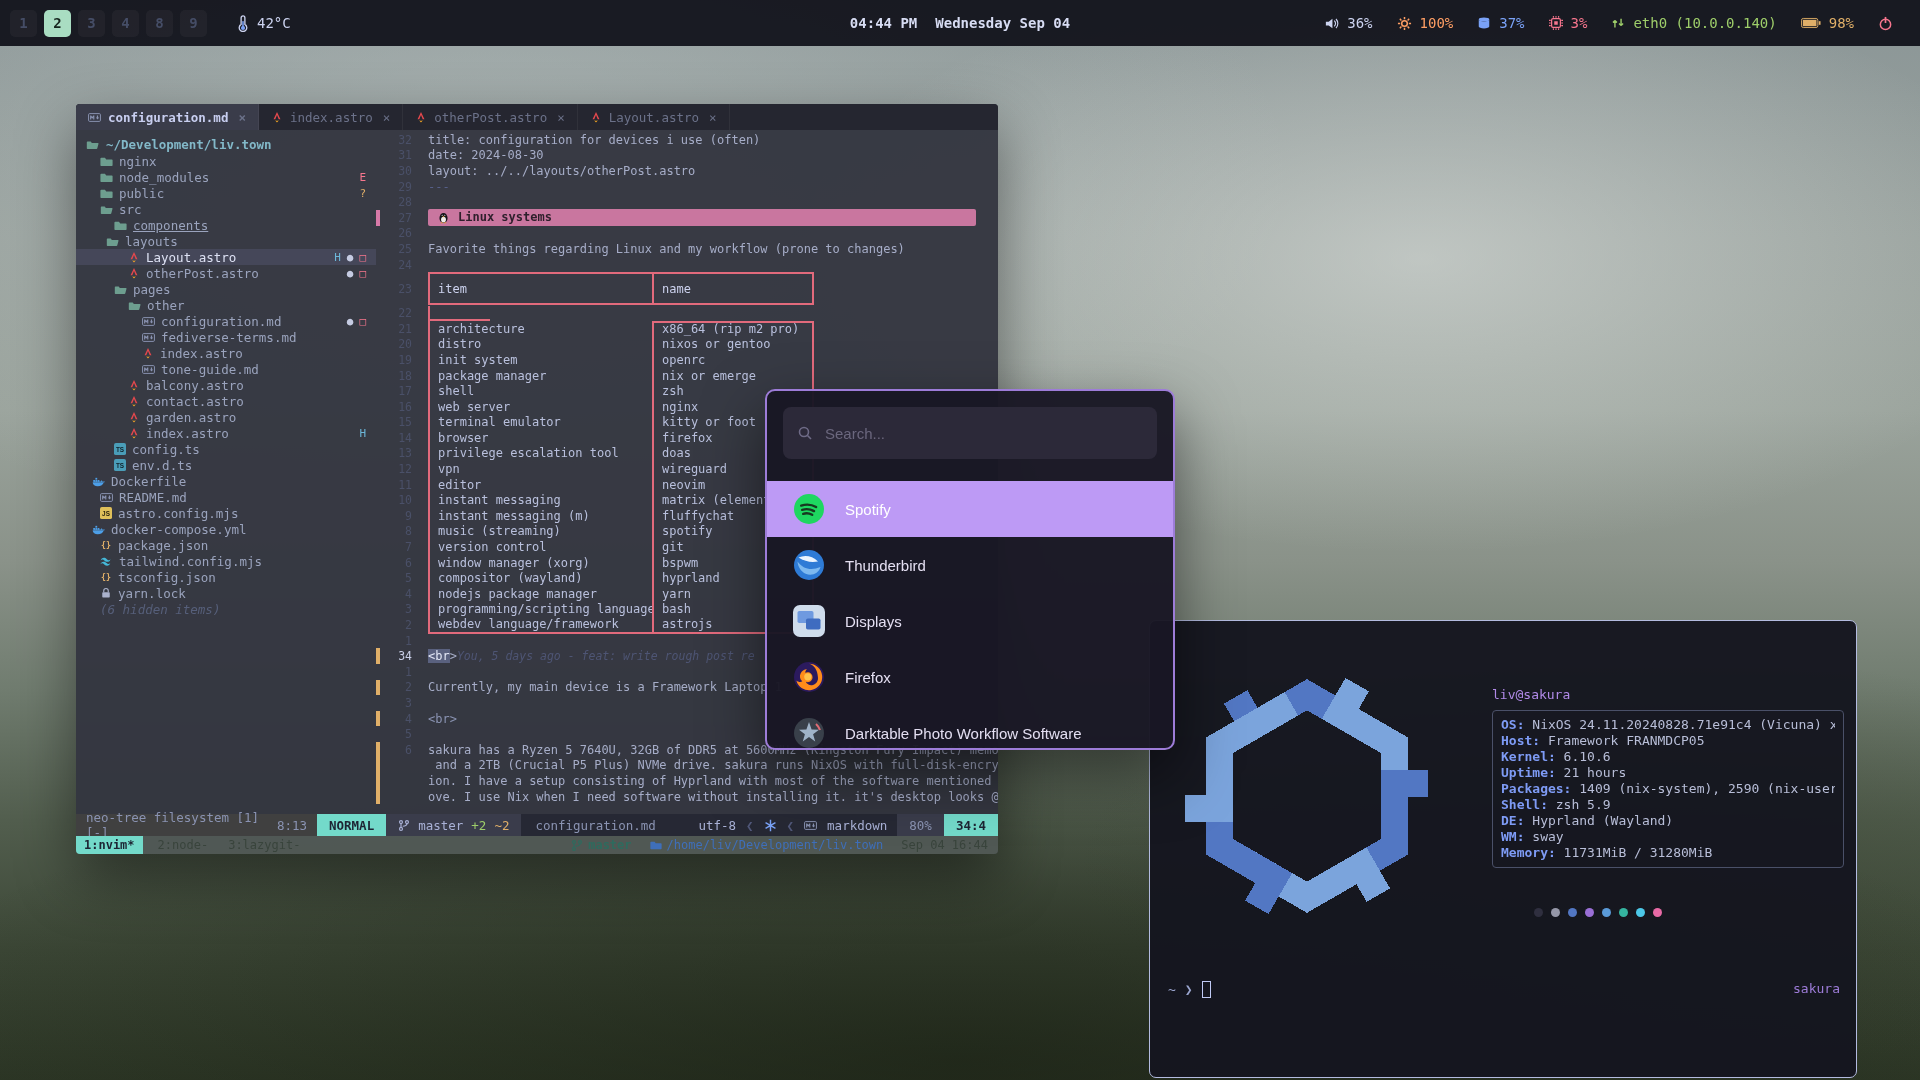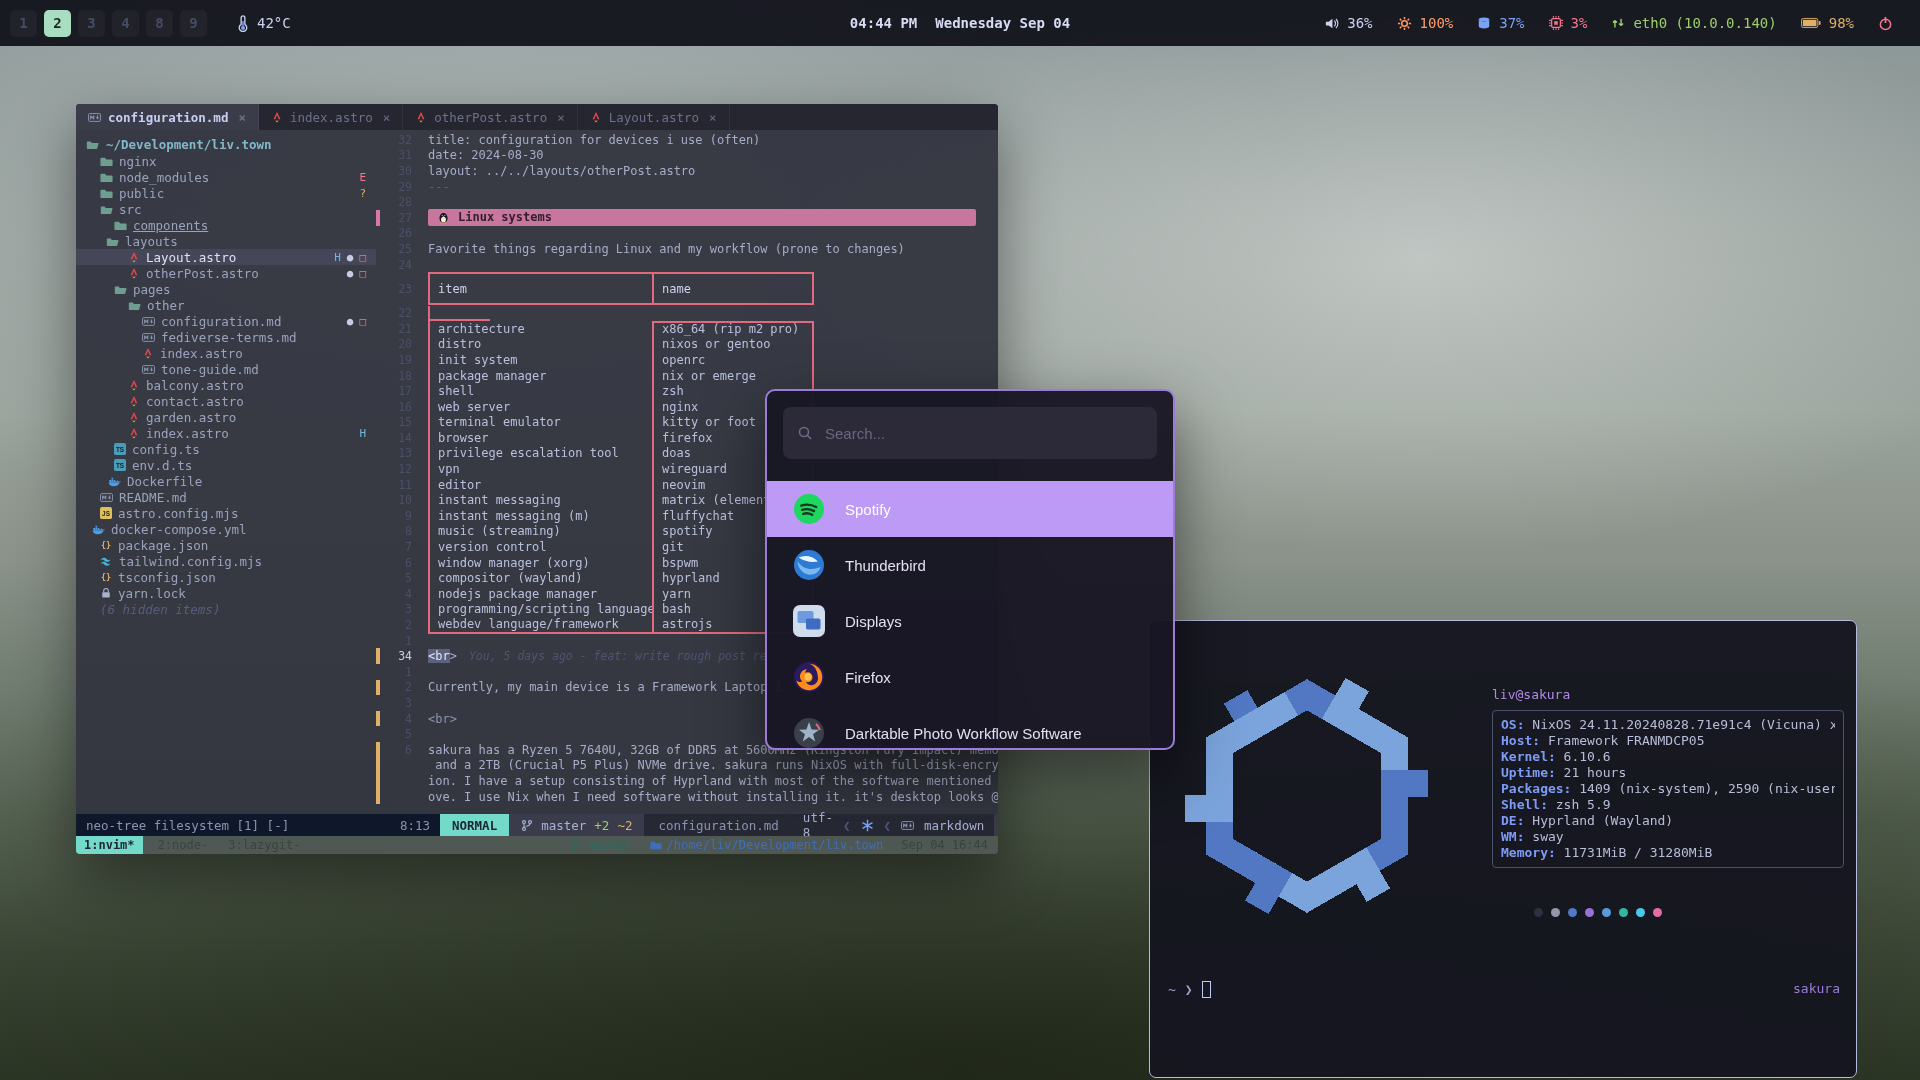--- a/index.html
+++ b/index.html
@@ -59,34 +59,34 @@
   .gmark{width:4px;align-self:stretch;margin-right:6px;flex:none}
   .gmark.yellow{background:var(--yellow)} .gmark.pink{background:#d779a8}
   .lnum{width:26px;text-align:right;color:#4a5068;margin-right:16px;font-size:11.5px;flex:none}
   .lnum.cur{color:#c9cfe8}
   .eline.delim{color:#565f89}
   .eline.tag .lcontent{color:#8a93b2}
   .lcontent{overflow:hidden}
   .hpill{background:#c9769f;color:#2e1f2b;font-weight:bold;height:17px;display:inline-flex;
     align-items:center;gap:8px;padding:0 9px;width:548px;border-radius:2px;overflow:hidden}
   .vsel{background:#5a617f;color:#e2e6f5}
-  .blame{color:#4e5574;font-style:italic;margin-left:12px;font-size:11.5px}
+  .blame{color:#4e5574;font-style:italic;font-size:11.5px}
 
   .thead{display:flex;align-items:center;width:386px;height:33px;border:2px solid var(--tborder);color:#ccd2ee;flex:none}
   .thead .tc1,.tbrow .tc1{width:224px;align-self:stretch;display:flex;align-items:center;
     border-right:2px solid var(--tborder);padding:0 8px;flex:none;overflow:hidden}
   .thead .tc2,.tbrow .tc2{flex:1;align-self:stretch;display:flex;align-items:center;padding:0 8px;white-space:pre;overflow:visible}
   .tsep{width:62px;height:15px;border-left:2px solid var(--tborder);border-bottom:2px solid var(--tborder)}
   .tbrow{display:flex;align-items:center;width:386px;height:15.6px;
     border-left:2px solid var(--tborder);border-right:2px solid var(--tborder);color:#b9c0dd;flex:none}
   .tbrow.first .tc2{box-shadow:inset 0 2px 0 var(--tborder)}
   .tbrow.last{border-bottom:2px solid var(--tborder);height:18px}
 
   .statusline{height:22px;display:flex;align-items:stretch;font-size:12.5px;background:#262834;color:#8a93b2;flex:none}
-  .sl-tree{width:364px;background:#0f172a;display:flex;align-items:center;justify-content:space-between;padding:0 10px;flex:none}
+  .sl-tree{width:241px;background:#404040;display:flex;align-items:center;justify-content:space-between;padding:0 10px;flex:none}
   .sl-mode{background:var(--teal);color:#1d2433;font-weight:bold;display:flex;align-items:center;padding:0 12px}
   .sl-git{background:#3a3c4b;display:flex;align-items:center;gap:8px;padding:0 12px;color:#a9b1d6}
   .sl-add{color:var(--green)} .sl-chg{color:var(--yellow)}
   .sl-file{flex:1;display:flex;align-items:center;padding:0 14px}
   .sl-right{display:flex;align-items:center;gap:10px;padding:0 10px;color:#a9b1d6}
   .sl-sep{color:#51587a}
   .sl-pct{background:#3a3c4b;display:flex;align-items:center;padding:0 12px}
   .sl-pos{background:var(--teal);color:#1d2433;font-weight:bold;display:flex;align-items:center;padding:0 12px}
 
   .tmuxbar{height:18px;background:rgba(88,98,90,.80);display:flex;align-items:center;font-size:12px;
@@ -463,21 +463,21 @@
         </div>
         <div class="trow" style="padding-left: 38px;">
           <span class="icon">
             <svg width="12" height="12" viewBox="0 0 16 16">
               <rect width="16" height="16" rx="2.5" fill="#4a9db8"></rect>
               <text x="8" y="11.6" font-size="8.5" font-weight="bold" fill="#10222a" text-anchor="middle" font-family="sans-serif">TS</text>
             </svg>
           </span>
           <span class="tlabel">env.d.ts</span>
         </div>
-        <div class="trow" style="padding-left: 32px;">
+        <div class="trow" style="padding-left: 16px;">
           <span class="icon">
             <svg width="13" height="13" viewBox="0 0 16 14" fill="#4d9fe8">
               <rect x="1.5" y="5.2" width="2.2" height="2.2"></rect>
               <rect x="4.2" y="5.2" width="2.2" height="2.2"></rect>
               <rect x="6.9" y="5.2" width="2.2" height="2.2"></rect>
               <rect x="4.2" y="2.5" width="2.2" height="2.2"></rect>
               <path d="M.8 8.2h13.4c.9 0 1.6-.4 1.8-1-1.2-.5-2.3-.3-2.9.2-.3-1-.9-1.6-1.8-1.9l-.5 1.5-8-.1z" opacity="0.9"></path>
               <path d="M.8 8.2c.3 2.8 2.6 4.6 6.2 4.6 4 0 6.6-1.8 7.4-4.6z"></path>
             </svg>
           </span>

